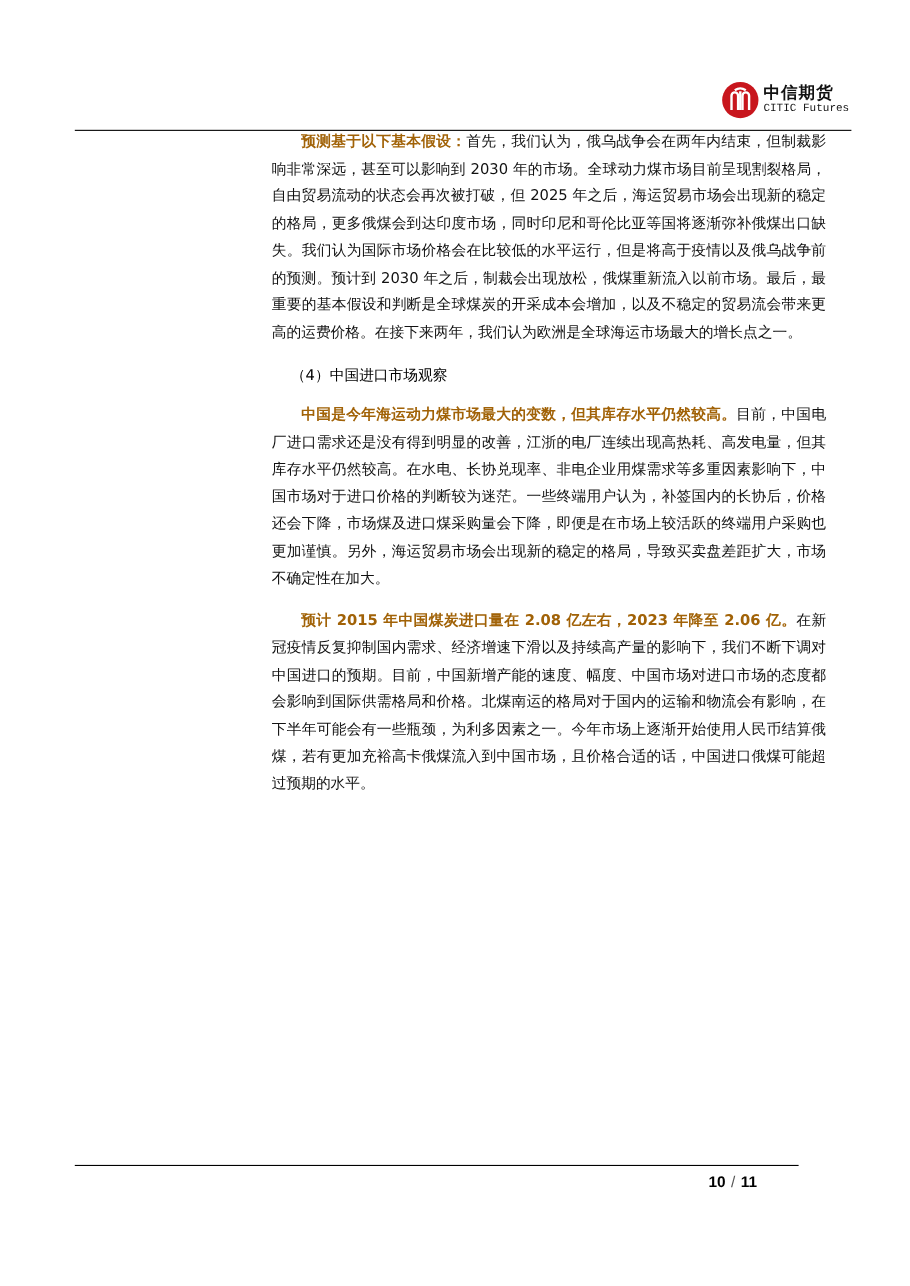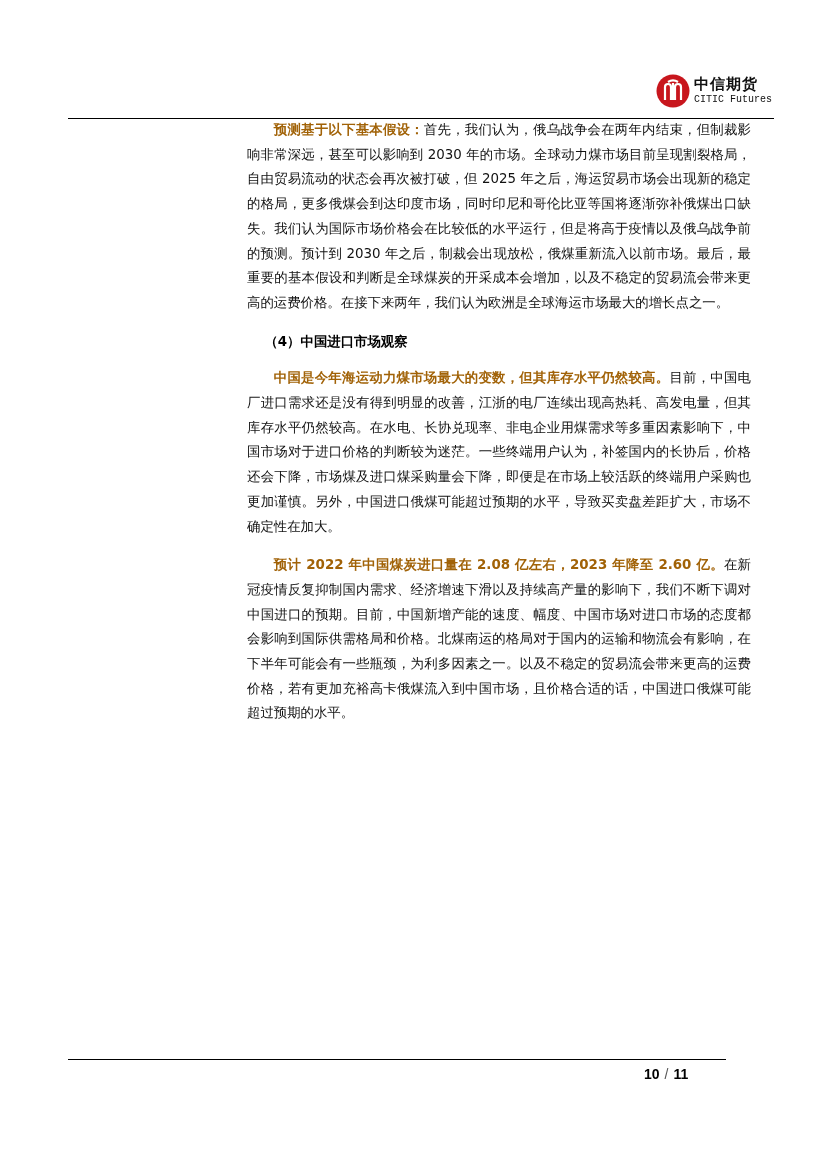--- a/index.html
+++ b/index.html
@@ -82,21 +82,21 @@
     .para {
       margin: 0 0 14px 0;
       text-indent: 2em;
       text-align: justify;
     }
     .para b {
       font-weight: bold;
       color: #a16207;
     }
     .section-heading {
-      font-weight: bold;
+      font-weight: normal;
       margin: 0 0 12px 0;
       padding-left: 1.3em;
       color: #000;
       font-size: 13.4px;
     }
     .footer-rule {
       position: absolute;
       left: 68px;
       top: 1059px;
       width: 658px;
@@ -144,25 +144,25 @@
 
 <div class="content">
   <p class="para">
     <b>预测基于以下基本假设：</b><span>首先，我们认为，俄乌战争会在两年内结束，但制裁影响非常深远，甚至可以影响到 2030 年的市场。全球动力煤市场目前呈现割裂格局，自由贸易流动的状态会再次被打破，但 2025 年之后，海运贸易市场会出现新的稳定的格局，更多俄煤会到达印度市场，同时印尼和哥伦比亚等国将逐渐弥补俄煤出口缺失。我们认为国际市场价格会在比较低的水平运行，但是将高于疫情以及俄乌战争前的预测。预计到 2030 年之后，制裁会出现放松，俄煤重新流入以前市场。最后，最重要的基本假设和判断是全球煤炭的开采成本会增加，以及不稳定的贸易流会带来更高的运费价格。在接下来两年，我们认为欧洲是全球海运市场最大的增长点之一。</span>
   </p>
 
   <div class="section-heading">（4）中国进口市场观察</div>
 
 
   <p class="para">
-    <b>中国是今年海运动力煤市场最大的变数，但其库存水平仍然较高。</b><span>目前，中国电厂进口需求还是没有得到明显的改善，江浙的电厂连续出现高热耗、高发电量，但其库存水平仍然较高。在水电、长协兑现率、非电企业用煤需求等多重因素影响下，中国市场对于进口价格的判断较为迷茫。一些终端用户认为，补签国内的长协后，价格还会下降，市场煤及进口煤采购量会下降，即便是在市场上较活跃的终端用户采购也更加谨慎。另外，中国进口俄煤可能超过预期的水平，导致买卖盘差距扩大，市场不确定性在加大。</span>
+    <b>中国是今年海运动力煤市场最大的变数，但其库存水平仍然较高。</b><span>目前，中国电厂进口需求还是没有得到明显的改善，江浙的电厂连续出现高热耗、高发电量，但其库存水平仍然较高。在水电、长协兑现率、非电企业用煤需求等多重因素影响下，中国市场对于进口价格的判断较为迷茫。一些终端用户认为，补签国内的长协后，价格还会下降，市场煤及进口煤采购量会下降，即便是在市场上较活跃的终端用户采购也更加谨慎。另外，海运贸易市场会出现新的稳定的格局，导致买卖盘差距扩大，市场不确定性在加大。</span>
   </p>
 
   <p class="para">
-    <b>预计 2022 年中国煤炭进口量在 2.08 亿左右，2023 年降至 2.60 亿。</b><span>在新冠疫情反复抑制国内需求、经济增速下滑以及持续高产量的影响下，我们不断下调对中国进口的预期。目前，中国新增产能的速度、幅度、中国市场对进口市场的态度都会影响到国际供需格局和价格。北煤南运的格局对于国内的运输和物流会有影响，在下半年可能会有一些瓶颈，为利多因素之一。以及不稳定的贸易流会带来更高的运费价格，若有更加充裕高卡俄煤流入到中国市场，且价格合适的话，中国进口俄煤可能超过预期的水平。</span>
+    <b>预计 2015 年中国煤炭进口量在 2.08 亿左右，2023 年降至 2.06 亿。</b><span>在新冠疫情反复抑制国内需求、经济增速下滑以及持续高产量的影响下，我们不断下调对中国进口的预期。目前，中国新增产能的速度、幅度、中国市场对进口市场的态度都会影响到国际供需格局和价格。北煤南运的格局对于国内的运输和物流会有影响，在下半年可能会有一些瓶颈，为利多因素之一。今年市场上逐渐开始使用人民币结算俄煤，若有更加充裕高卡俄煤流入到中国市场，且价格合适的话，中国进口俄煤可能超过预期的水平。</span>
   </p>
 </div>
 
 <div class="footer-rule"></div>
 
 <div class="page-number">
   <span>10</span><span class="sep">/</span><span>11</span>
 </div>
 
 </body></html>

